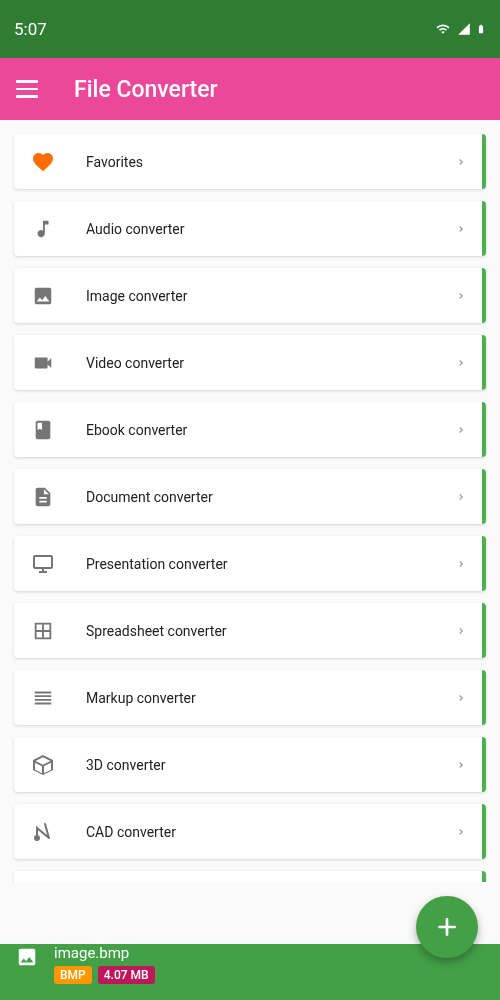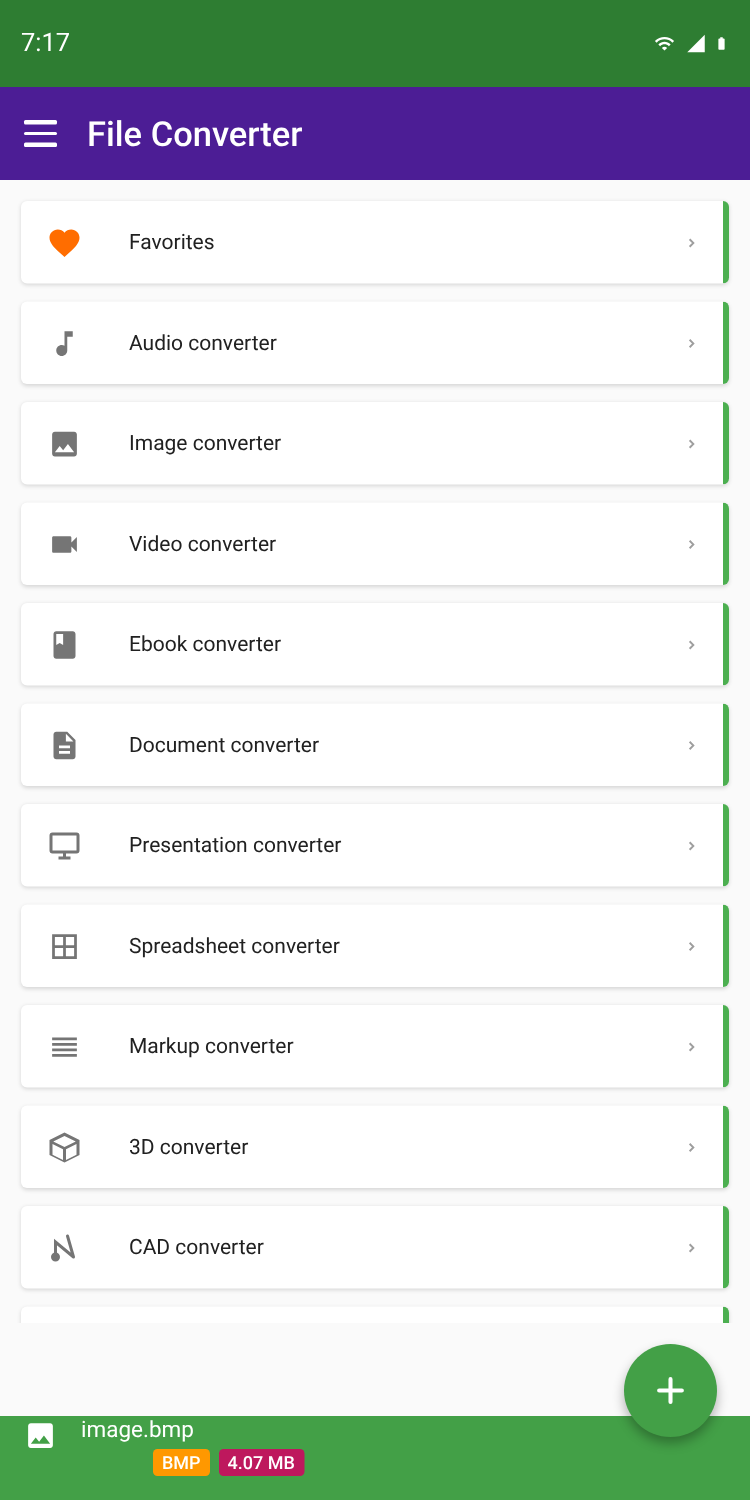--- a/index.html
+++ b/index.html
@@ -10,26 +10,26 @@
     color: #fff;
     display: flex;
     align-items: center;
     justify-content: space-between;
     padding: 0 14px;
     font-size: 17px;
   }
   .status-right { display: flex; align-items: center; gap: 4px; }
   .app-bar {
     height: 62px;
-    background: #4c1d95;
+    background: #ec4899;
     color: #fff;
     display: flex;
     align-items: center;
     padding: 0 16px;
-    gap: 20px;
+    gap: 36px;
   }
   .menu-icon { display:flex; flex-direction:column; gap:5px; width:22px; cursor:pointer; }
   .menu-icon span { display:block; height:2.5px; background:#fff; border-radius:1px; }
   .app-title { font-size: 23px; font-weight: 500; }
   .content {
     height: 762px;
     overflow-y: hidden;
     padding: 14px;
   }
   .card {
@@ -77,42 +77,42 @@
   .file-info { display:flex; flex-direction:column; gap:4px; }
   .file-name { font-size: 15px; color:#fff; }
   .file-meta { display:flex; gap:6px; }
   .badge {
     font-size: 12px;
     font-weight: 500;
     padding: 2px 6px;
     border-radius: 3px;
     color: #fff;
   }
-  .badge.fmt { background:#ff9800;margin-left:48px; }
+  .badge.fmt { background:#ff9800; }
   .badge.size { background:#be185d; }
   .fab {
     position: absolute;
     right: 22px;
     bottom: 42px;
     width: 62px;
     height: 62px;
     border-radius: 50%;
     background: #43a047;
     box-shadow: 0 4px 8px rgba(0,0,0,0.3);
     display:flex; align-items:center; justify-content:center;
     color:#fff;
     cursor:pointer;
   }
   svg { display:block; }
 </style>
 </head>
 <body>
 
 <div class="status-bar">
-  <span>7:17</span>
+  <span>5:07</span>
   <div class="status-right">
     <span>
       <svg width="18" height="14" viewBox="0 0 24 24" fill="#fff">
           <path d="M1 9l2 2c4.97-4.97 13.03-4.97 18 0l2-2C16.93 2.93 7.07 2.93 1 9zm8 8l3 3 3-3c-1.66-1.66-4.34-1.66-6 0zm-4-4l2 2c2.76-2.76 7.24-2.76 10 0l2-2C15.14 9.14 8.86 9.14 5 13z"></path>
         </svg>
     </span>
     <span>
       <svg width="16" height="14" viewBox="0 0 24 24" fill="#fff">
           <path d="M2 22h20V2L2 22z"></path>
         </svg>

